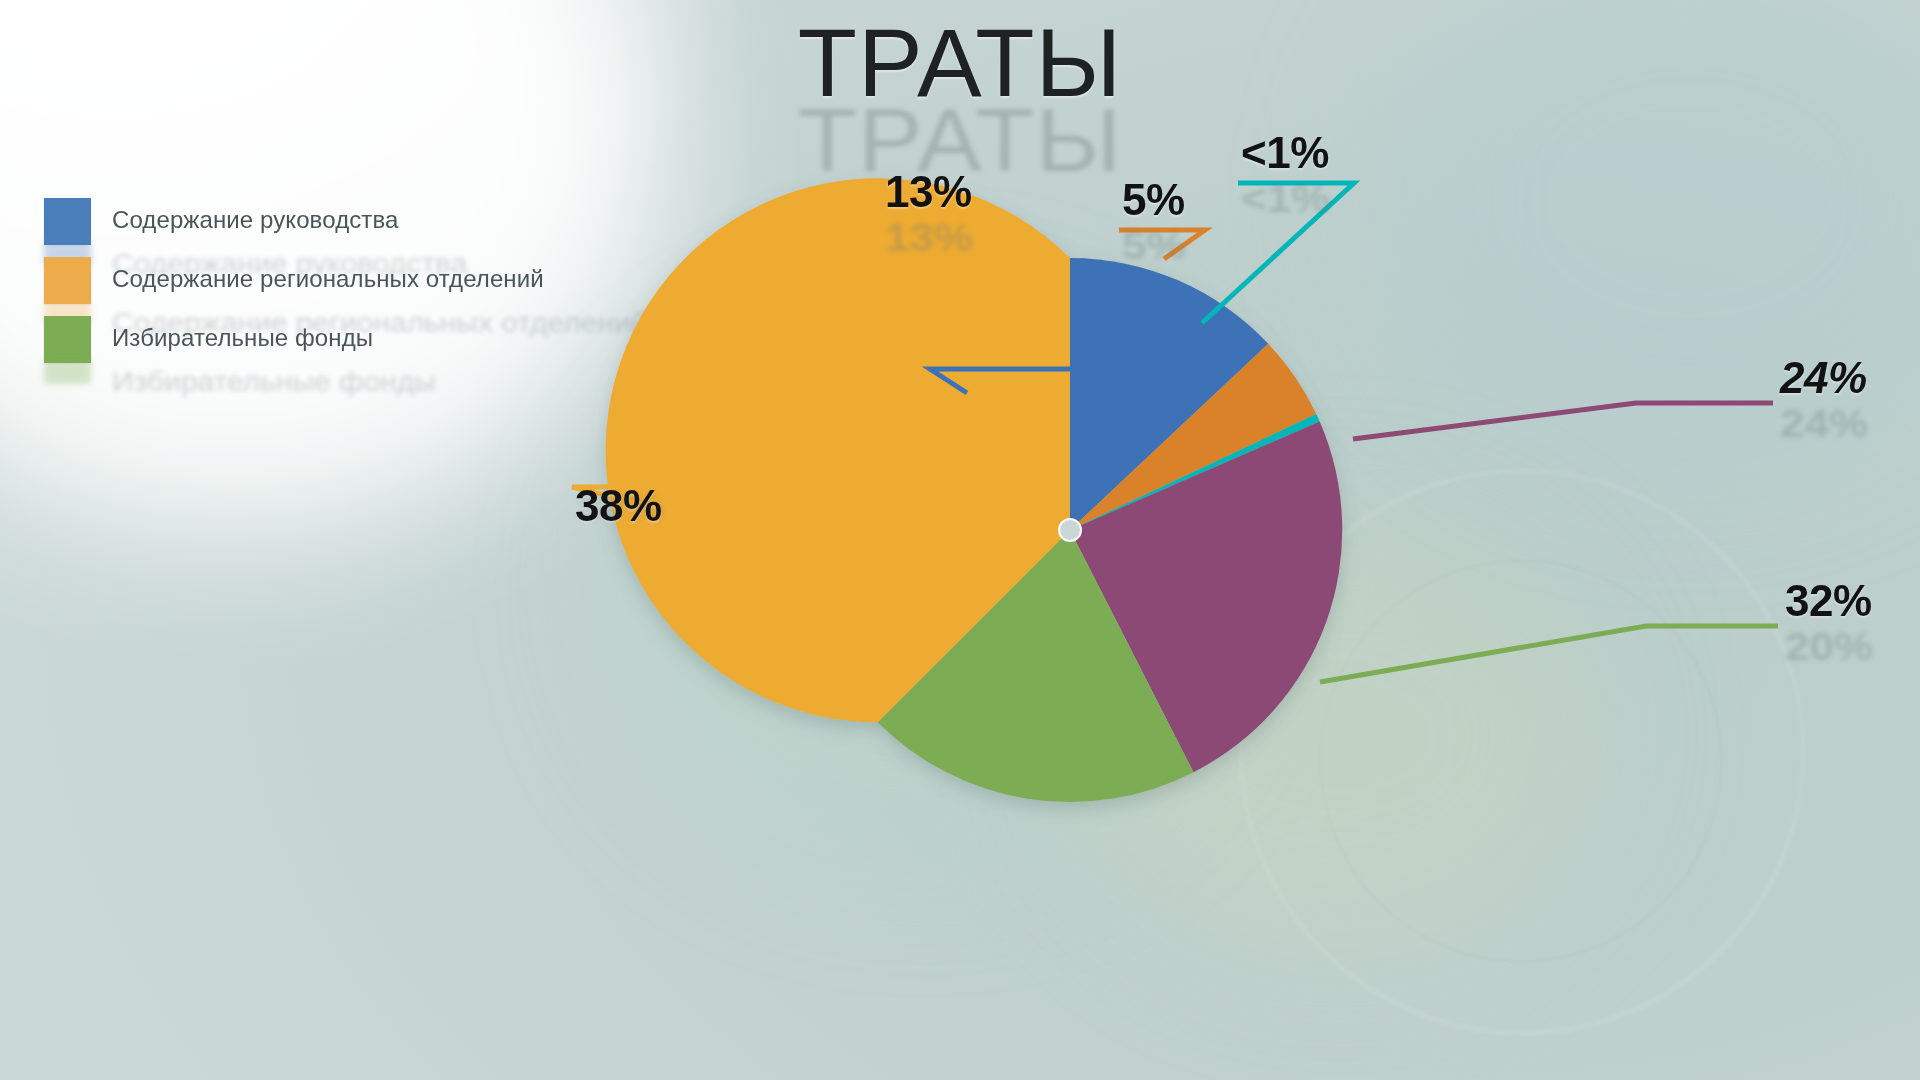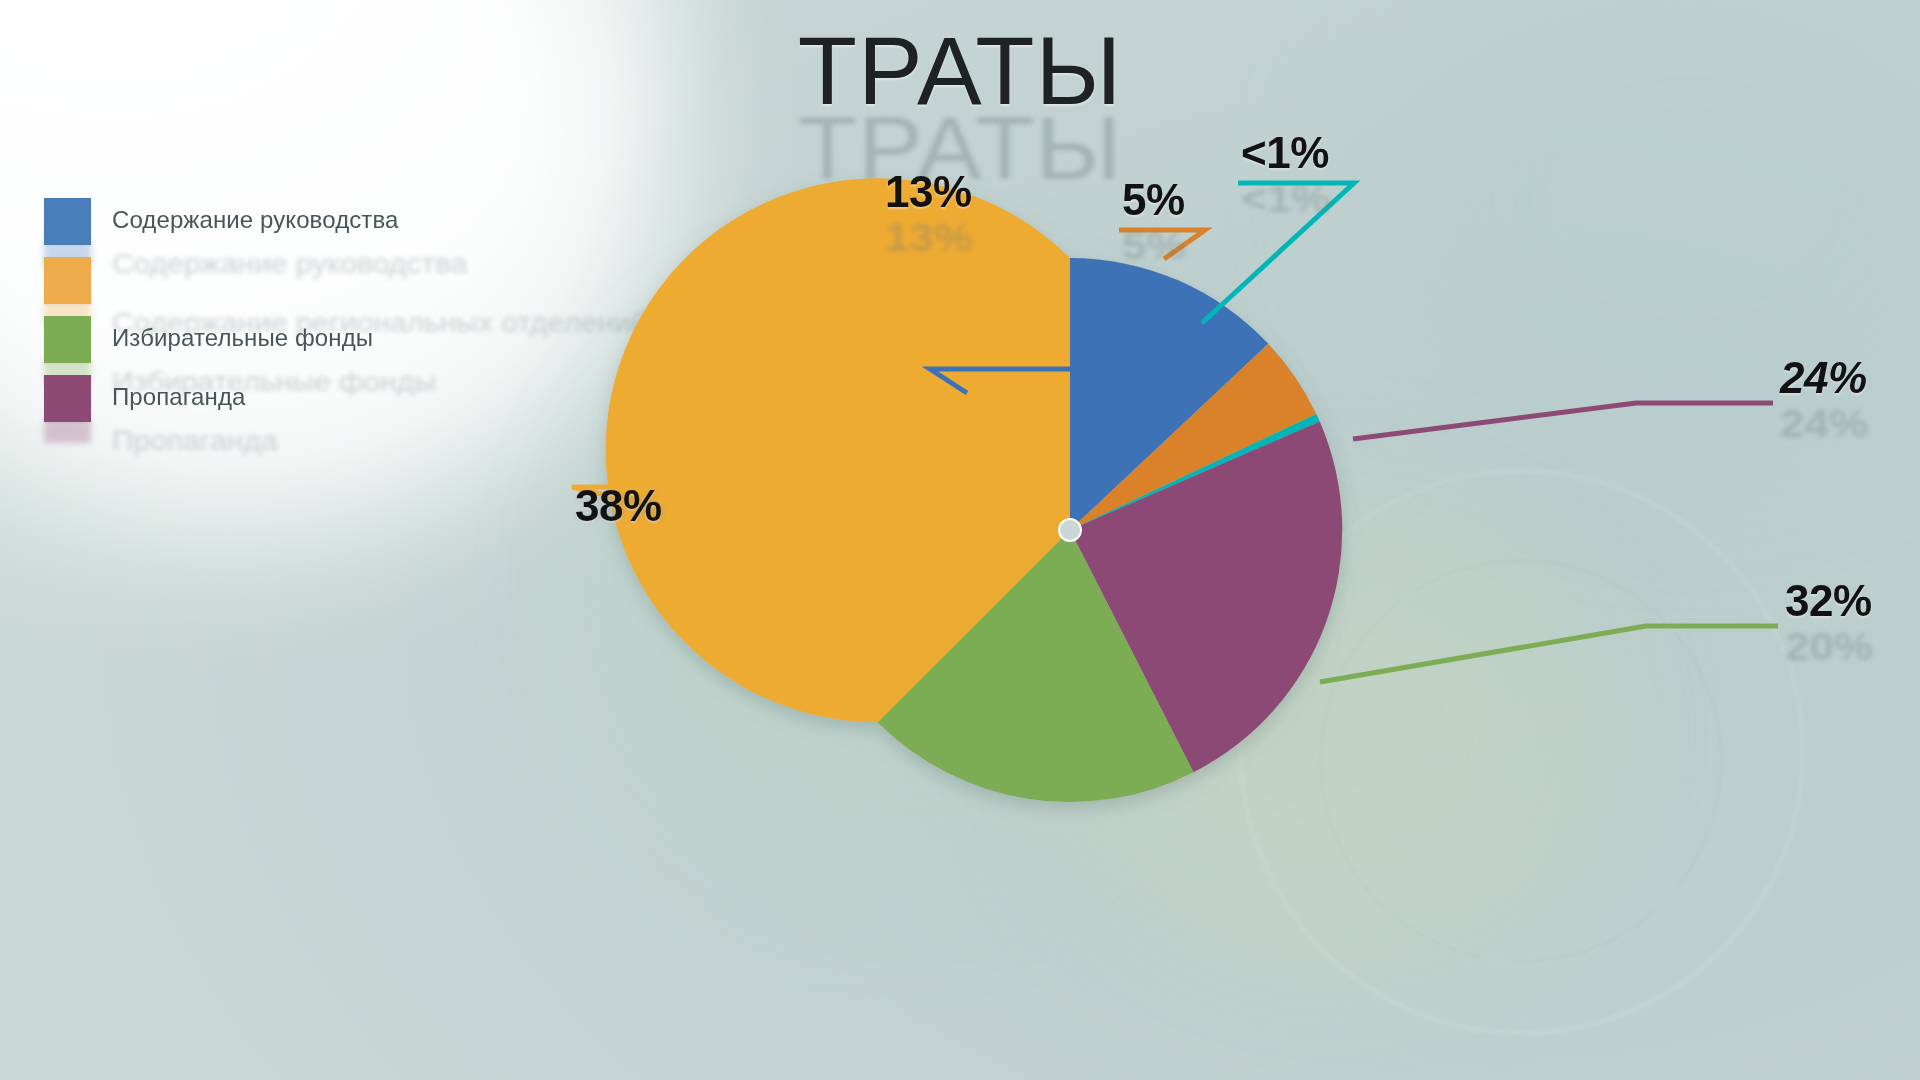--- a/index.html
+++ b/index.html
@@ -21,21 +21,21 @@
   .glow-a{left:-190px;top:-230px;width:860px;height:760px;background:rgba(255,255,255,0.92);}
   .glow-b{left:620px;top:330px;width:600px;height:520px;background:rgba(186,214,196,0.30);}
   .glow-c{left:1080px;top:520px;width:520px;height:430px;background:rgba(214,226,178,0.26);}
   .glow-d{left:1380px;top:-60px;width:620px;height:520px;background:rgba(178,202,205,0.40);}
   .bg-ring{position:absolute;left:1240px;top:470px;width:560px;height:560px;border-radius:50%;
     border:2px solid rgba(255,255,255,0.22);filter:blur(2px);}
   .bg-ring2{position:absolute;left:1320px;top:560px;width:400px;height:400px;border-radius:50%;
     border:1px solid rgba(150,175,175,0.20);filter:blur(1px);}
 
   
-  #title-wrap{position:absolute;left:0;top:22px;width:1920px;text-align:center;}
+  #title-wrap{position:absolute;left:0;top:14px;width:1920px;text-align:center;}
   #page-title{
     font-size:97px;line-height:1.02;font-weight:300;letter-spacing:1px;
     color:#1f2223;font-family:"Liberation Sans","DejaVu Sans",sans-serif;
     text-shadow:0 2px 2px rgba(255,255,255,0.45);
   }
   #title-ghost{
     position:absolute;left:0;top:78px;width:1920px;text-align:center;
     font-size:97px;line-height:1.02;font-weight:300;letter-spacing:1px;
     color:rgba(96,110,112,0.30);filter:blur(2.4px);
     transform:scaleY(0.92);pointer-events:none;
@@ -88,36 +88,31 @@
     <div class="legend-row">
       <div class="legend-swatch" style="background:#4a7ebb"></div>
       <div class="legend-swatch-ghost" style="background:#4a7ebb"></div>
       <div class="legend-label">Содержание руководства</div>
       <div class="legend-ghost">Содержание руководства</div>
     </div>
 
     <div class="legend-row">
       <div class="legend-swatch" style="background:#eeab4c"></div>
       <div class="legend-swatch-ghost" style="background:#eeab4c"></div>
+      <div class="legend-label">Содержание региональных отделений</div>
       <div class="legend-ghost">Содержание региональных отделений</div>
     </div>
 
     <div class="legend-row">
       <div class="legend-swatch" style="background:#7cac53"></div>
       <div class="legend-swatch-ghost" style="background:#7cac53"></div>
       <div class="legend-label">Избирательные фонды</div>
       <div class="legend-ghost">Избирательные фонды</div>
     </div>
 
-    <div class="legend-row">
-      <div class="legend-swatch" style="background:#8d4a75"></div>
-      <div class="legend-swatch-ghost" style="background:#8d4a75"></div>
-      <div class="legend-label">Пропаганда</div>
-      <div class="legend-ghost">Пропаганда</div>
-    </div>
 
 
 
   </div>
 
   <div id="chart">
 
     <svg id="pie-svg" viewBox="0 0 1140 860">
       <defs>
         <filter id="pieShadow" x="-25%" y="-25%" width="150%" height="150%">

